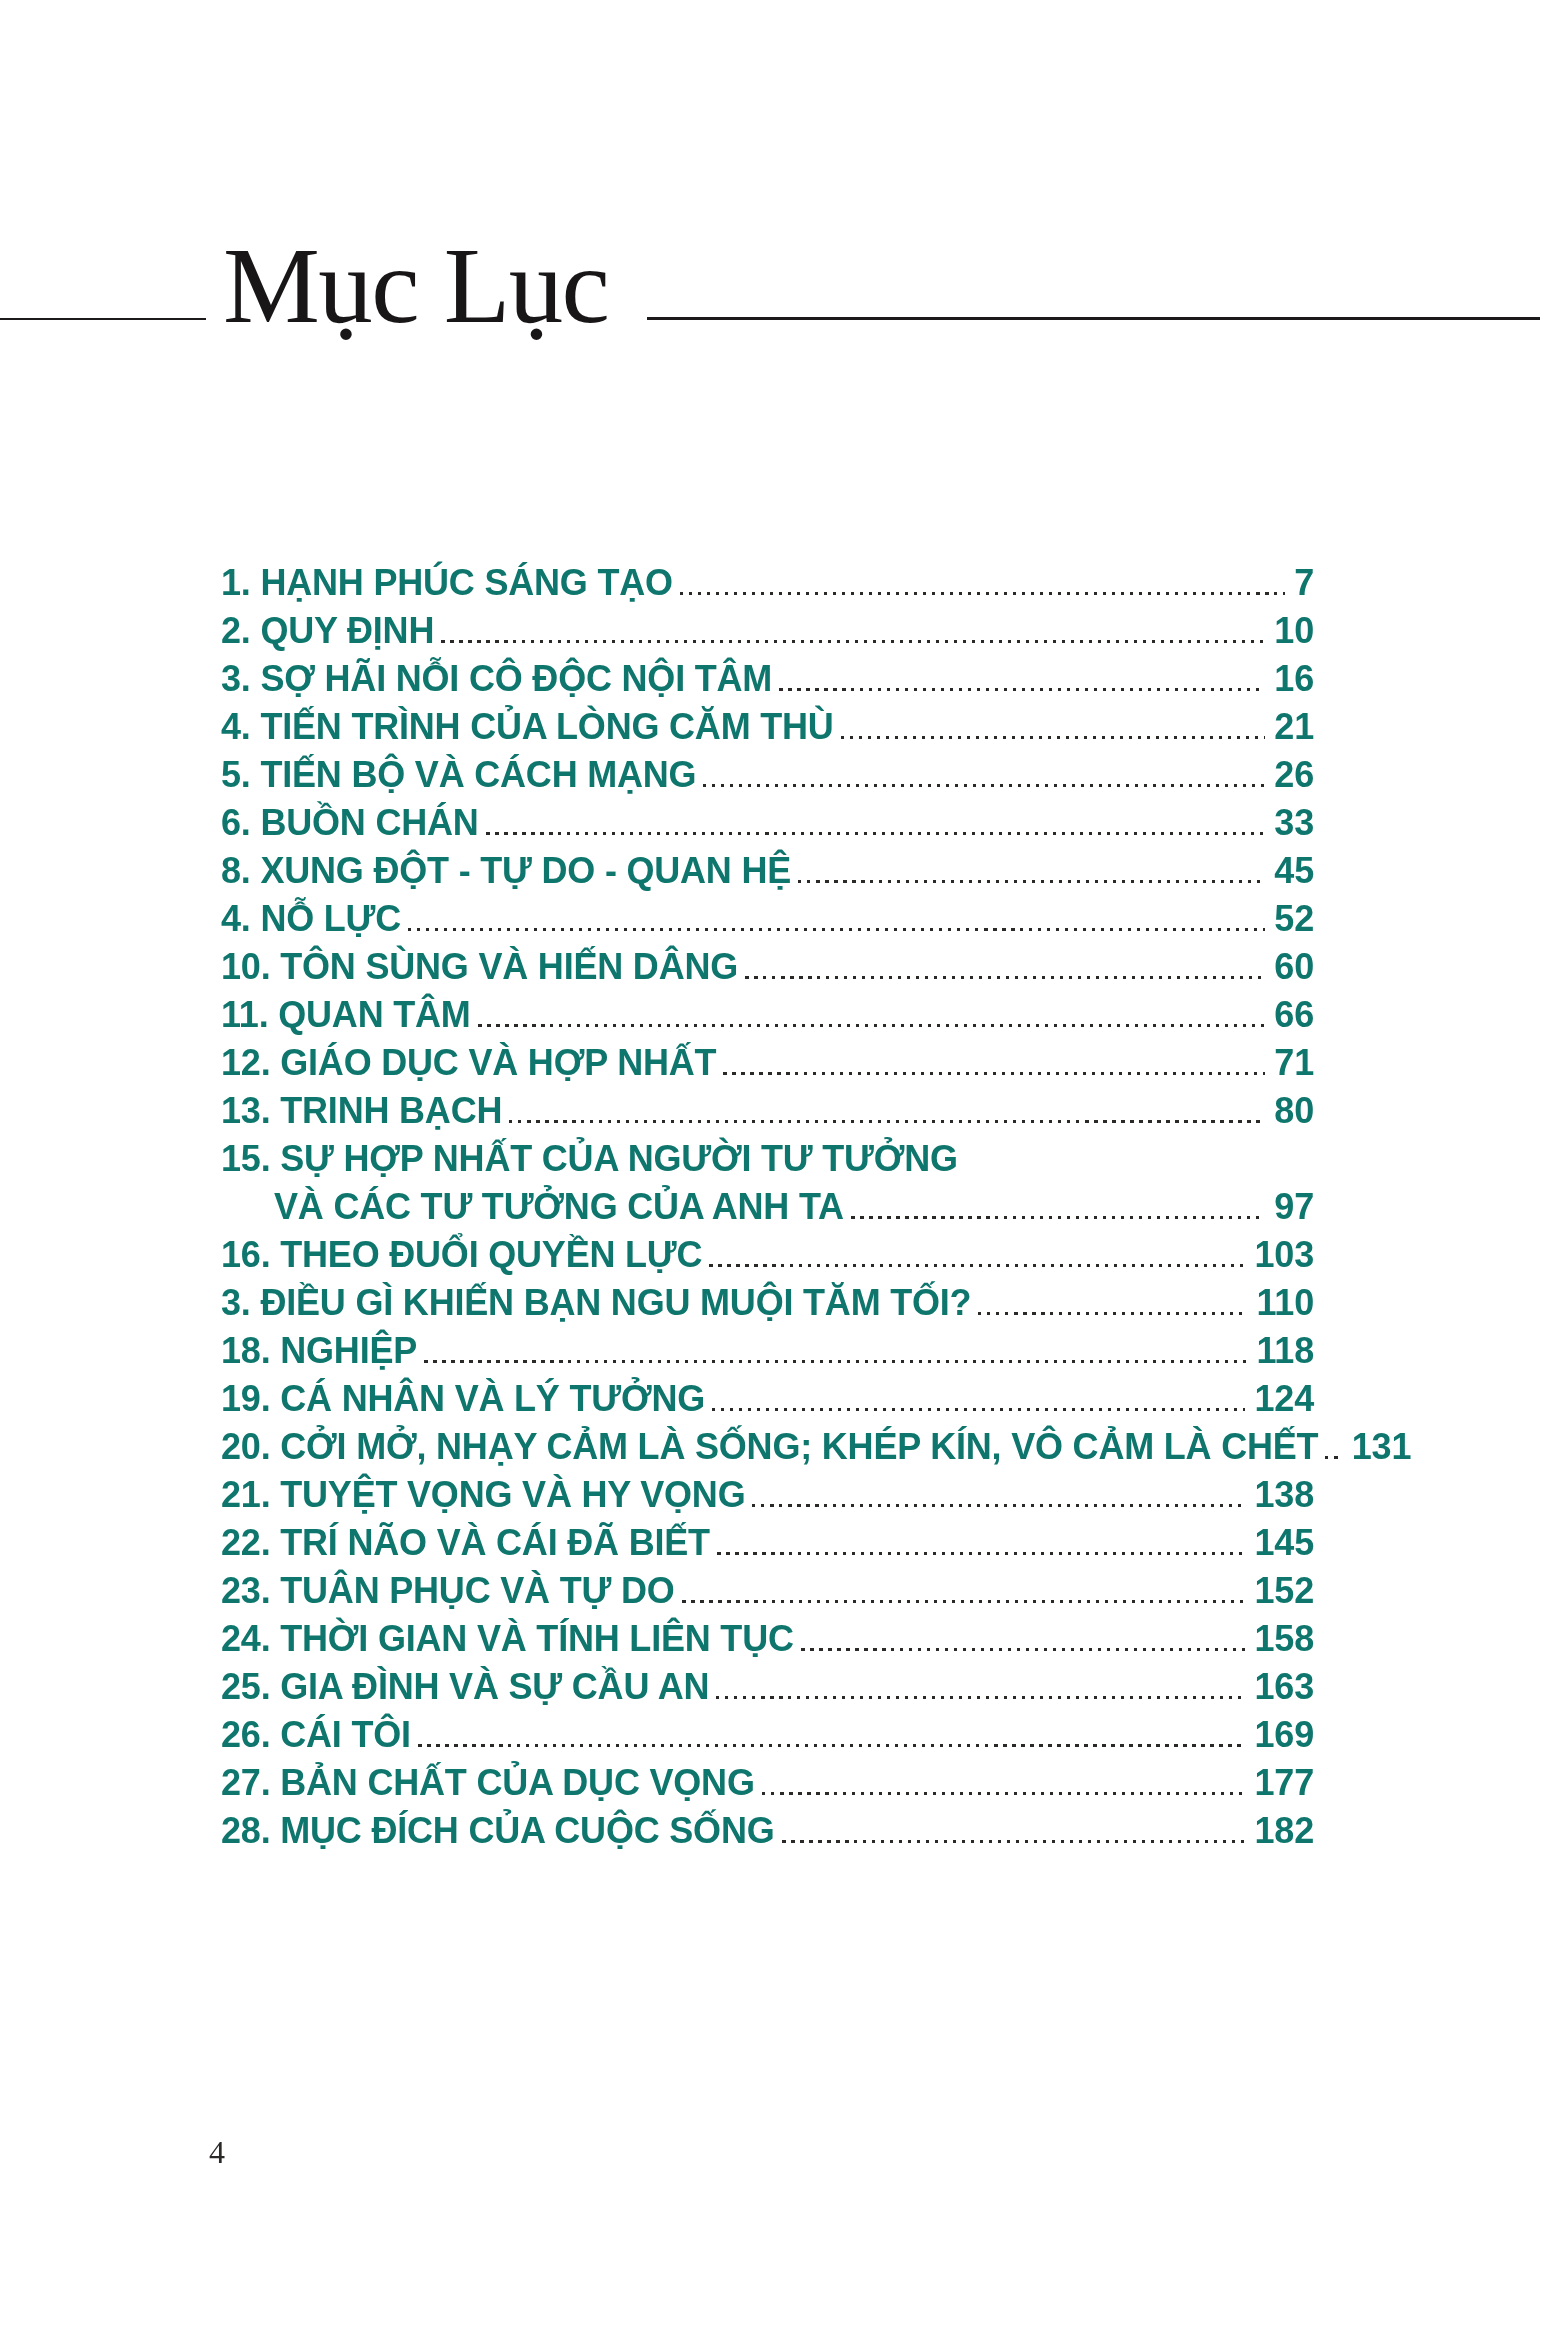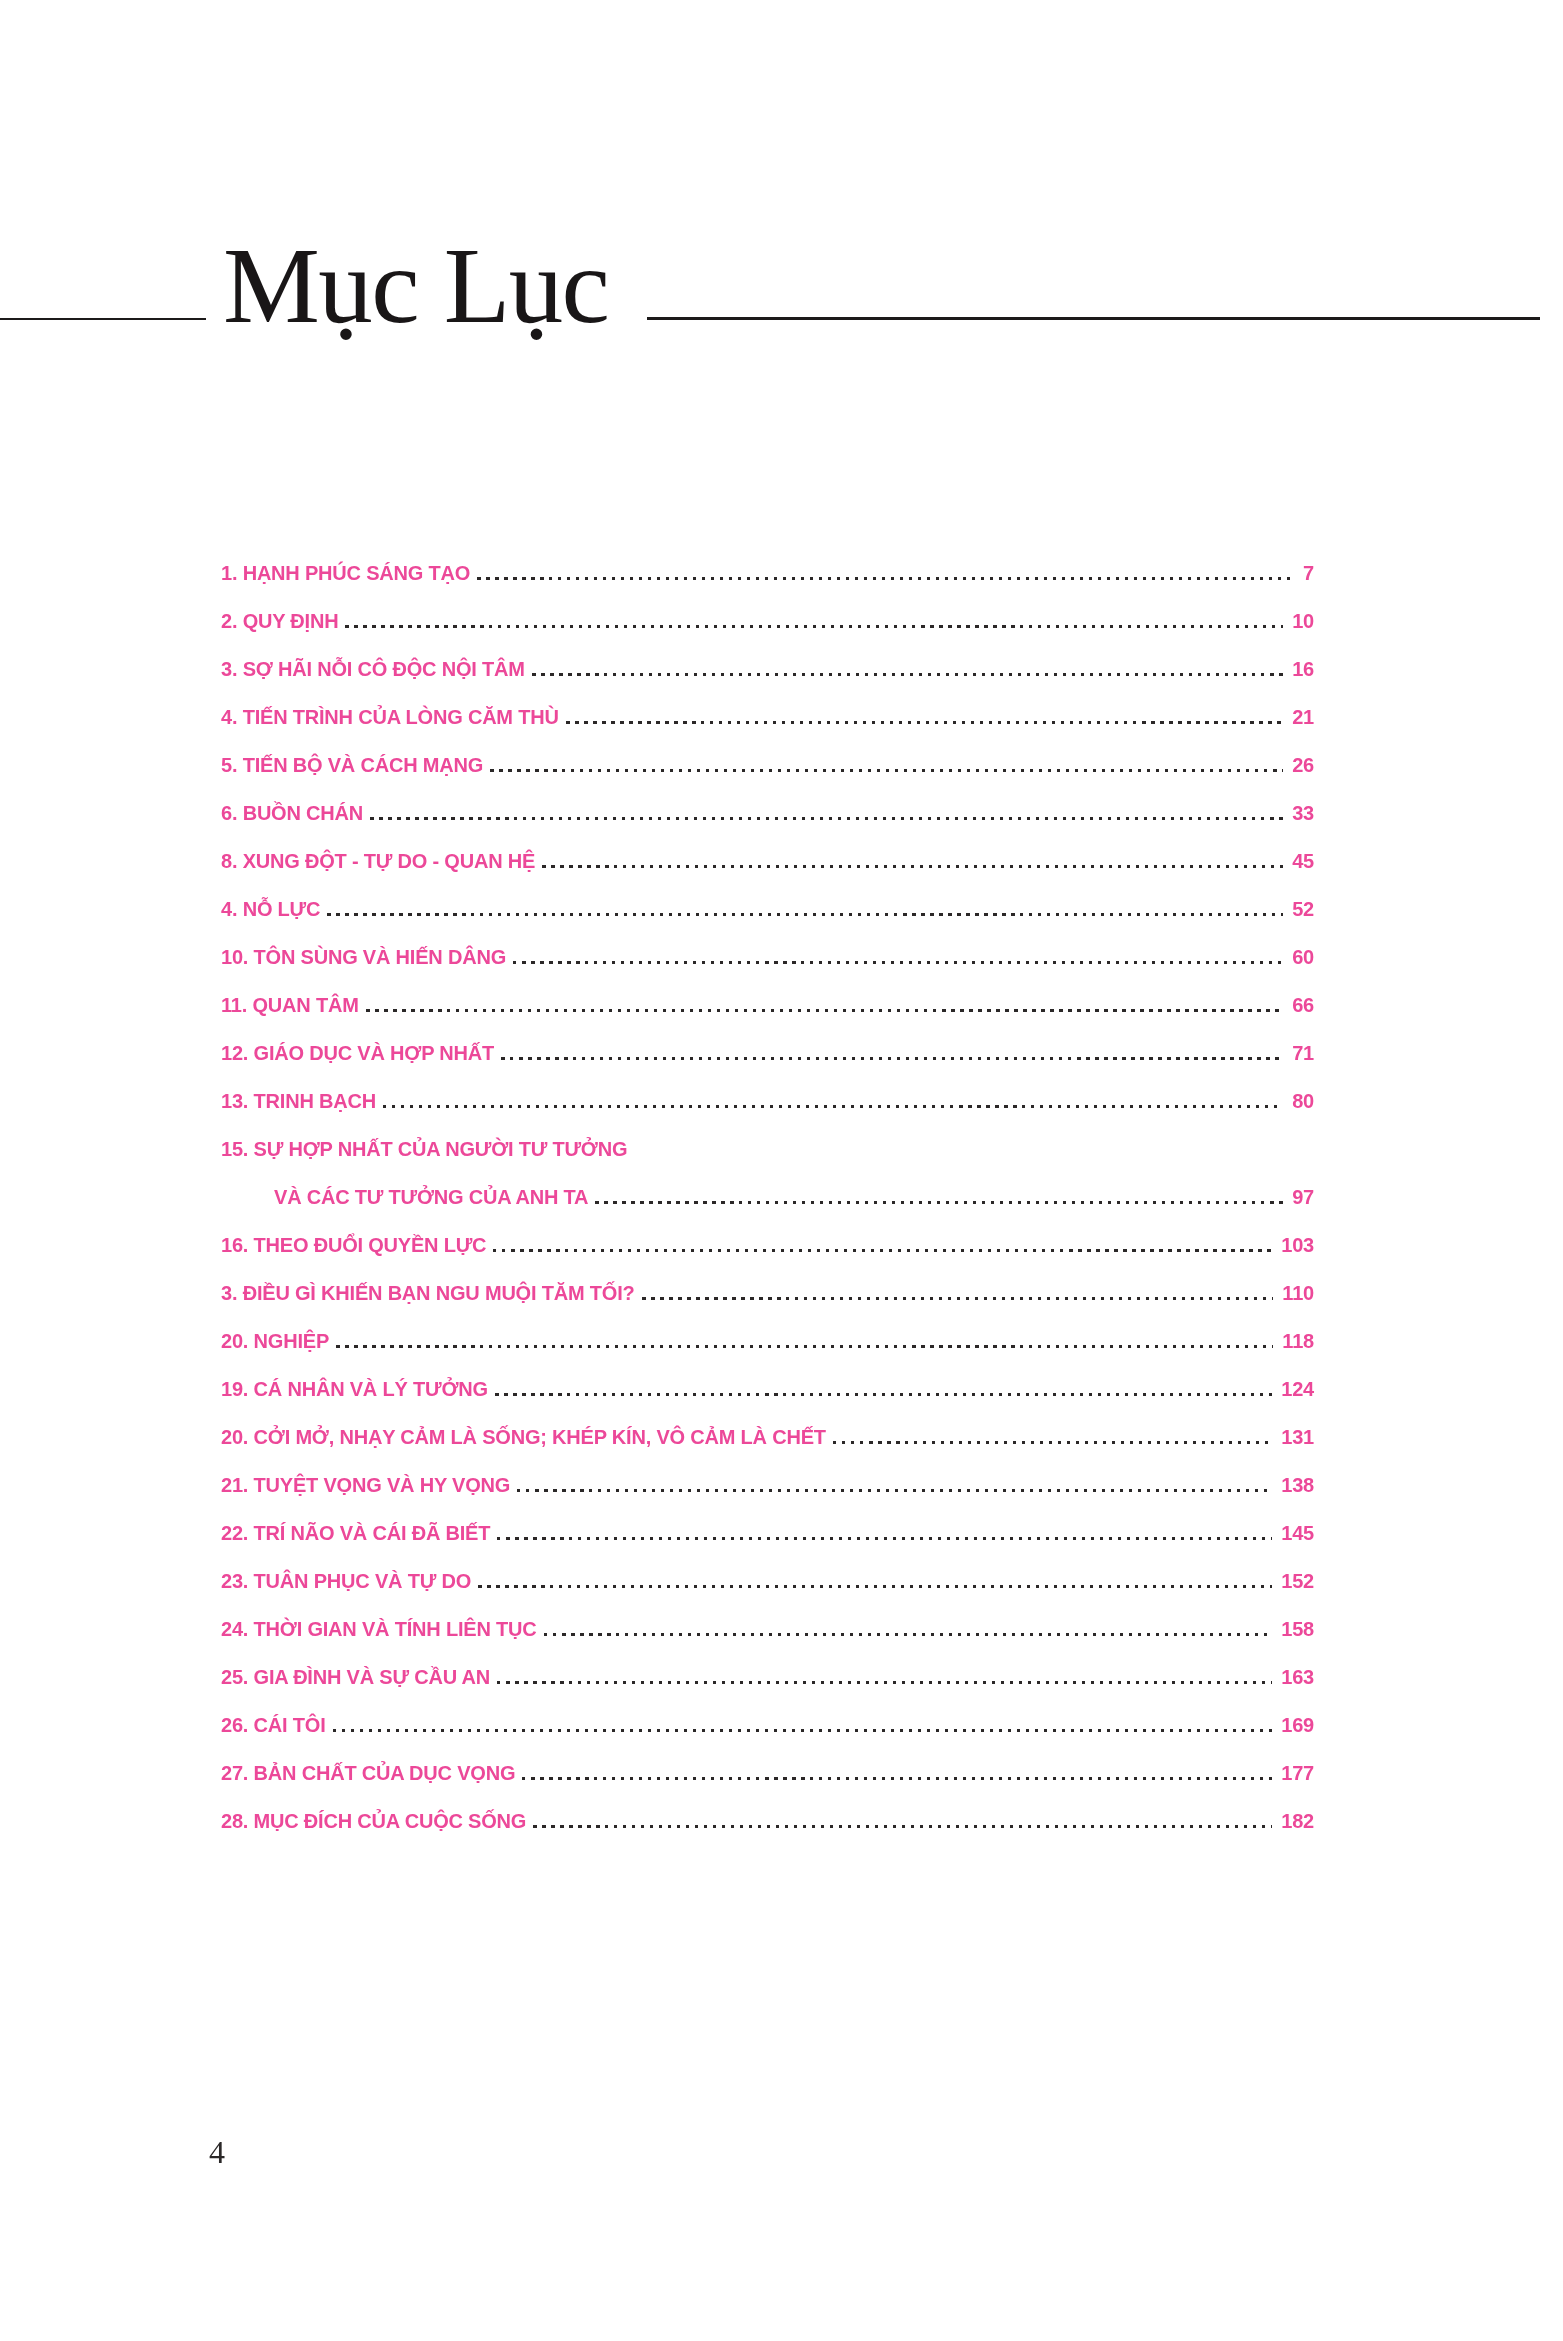--- a/index.html
+++ b/index.html
@@ -32,24 +32,24 @@
   
   .toc {
     position:absolute;
     left:221px; top:553px;
     width:1093px;
   }
   .toc-row {
     display:flex; align-items:baseline;
     box-sizing:border-box;
     height:48px; padding-top:9.4px;
-    font-size:20px; font-weight:700;
+    font-size:36px; font-weight:700;
     letter-spacing:-0.2px;
     white-space:pre;
-    color:#ec4899;
+    color:#0f766e;
   }
   .toc-row .entry-text { flex:0 0 auto; }
   .toc-row.indent .entry-text { padding-left:53px; }
   .dot-leader {
     flex:1 1 auto;
     min-width:17px;
     height:3.5px;
     margin:0 9.4px 0 7px;
     background:repeating-linear-gradient(to right, #2b2828 0 3.5px, transparent 3.5px 9px);
   }
@@ -85,21 +85,21 @@
       <div class="toc-row"><span class="entry-text">8. XUNG ĐỘT - TỰ DO - QUAN HỆ</span><div class="dot-leader"></div><span class="entry-page">45</span></div>
       <div class="toc-row"><span class="entry-text">4. NỖ LỰC</span><div class="dot-leader"></div><span class="entry-page">52</span></div>
       <div class="toc-row"><span class="entry-text">10. TÔN SÙNG VÀ HIẾN DÂNG</span><div class="dot-leader"></div><span class="entry-page">60</span></div>
       <div class="toc-row"><span class="entry-text">11. QUAN TÂM</span><div class="dot-leader"></div><span class="entry-page">66</span></div>
       <div class="toc-row"><span class="entry-text">12. GIÁO DỤC VÀ HỢP NHẤT</span><div class="dot-leader"></div><span class="entry-page">71</span></div>
       <div class="toc-row"><span class="entry-text">13. TRINH BẠCH</span><div class="dot-leader"></div><span class="entry-page">80</span></div>
       <div class="toc-row"><span class="entry-text">15. SỰ HỢP NHẤT CỦA NGƯỜI TƯ TƯỞNG</span></div>
       <div class="toc-row indent"><span class="entry-text">VÀ CÁC TƯ TƯỞNG CỦA ANH TA</span><div class="dot-leader"></div><span class="entry-page">97</span></div>
       <div class="toc-row"><span class="entry-text">16. THEO ĐUỔI QUYỀN LỰC</span><div class="dot-leader"></div><span class="entry-page">103</span></div>
       <div class="toc-row"><span class="entry-text">3. ĐIỀU GÌ KHIẾN BẠN NGU MUỘI TĂM TỐI?</span><div class="dot-leader"></div><span class="entry-page">110</span></div>
-      <div class="toc-row"><span class="entry-text">20. NGHIỆP</span><div class="dot-leader"></div><span class="entry-page">118</span></div>
+      <div class="toc-row"><span class="entry-text">18. NGHIỆP</span><div class="dot-leader"></div><span class="entry-page">118</span></div>
       <div class="toc-row"><span class="entry-text">19. CÁ NHÂN VÀ LÝ TƯỞNG</span><div class="dot-leader"></div><span class="entry-page">124</span></div>
       <div class="toc-row"><span class="entry-text">20. CỞI MỞ, NHẠY CẢM LÀ SỐNG; KHÉP KÍN, VÔ CẢM LÀ CHẾT</span><div class="dot-leader"></div><span class="entry-page">131</span></div>
       <div class="toc-row"><span class="entry-text">21. TUYỆT VỌNG VÀ HY VỌNG</span><div class="dot-leader"></div><span class="entry-page">138</span></div>
       <div class="toc-row"><span class="entry-text">22. TRÍ NÃO VÀ CÁI ĐÃ BIẾT</span><div class="dot-leader"></div><span class="entry-page">145</span></div>
       <div class="toc-row"><span class="entry-text">23. TUÂN PHỤC VÀ TỰ DO</span><div class="dot-leader"></div><span class="entry-page">152</span></div>
       <div class="toc-row"><span class="entry-text">24. THỜI GIAN VÀ TÍNH LIÊN TỤC</span><div class="dot-leader"></div><span class="entry-page">158</span></div>
       <div class="toc-row"><span class="entry-text">25. GIA ĐÌNH VÀ SỰ CẦU AN</span><div class="dot-leader"></div><span class="entry-page">163</span></div>
       <div class="toc-row"><span class="entry-text">26. CÁI TÔI</span><div class="dot-leader"></div><span class="entry-page">169</span></div>
       <div class="toc-row"><span class="entry-text">27. BẢN CHẤT CỦA DỤC VỌNG</span><div class="dot-leader"></div><span class="entry-page">177</span></div>
       <div class="toc-row"><span class="entry-text">28. MỤC ĐÍCH CỦA CUỘC SỐNG</span><div class="dot-leader"></div><span class="entry-page">182</span></div>

